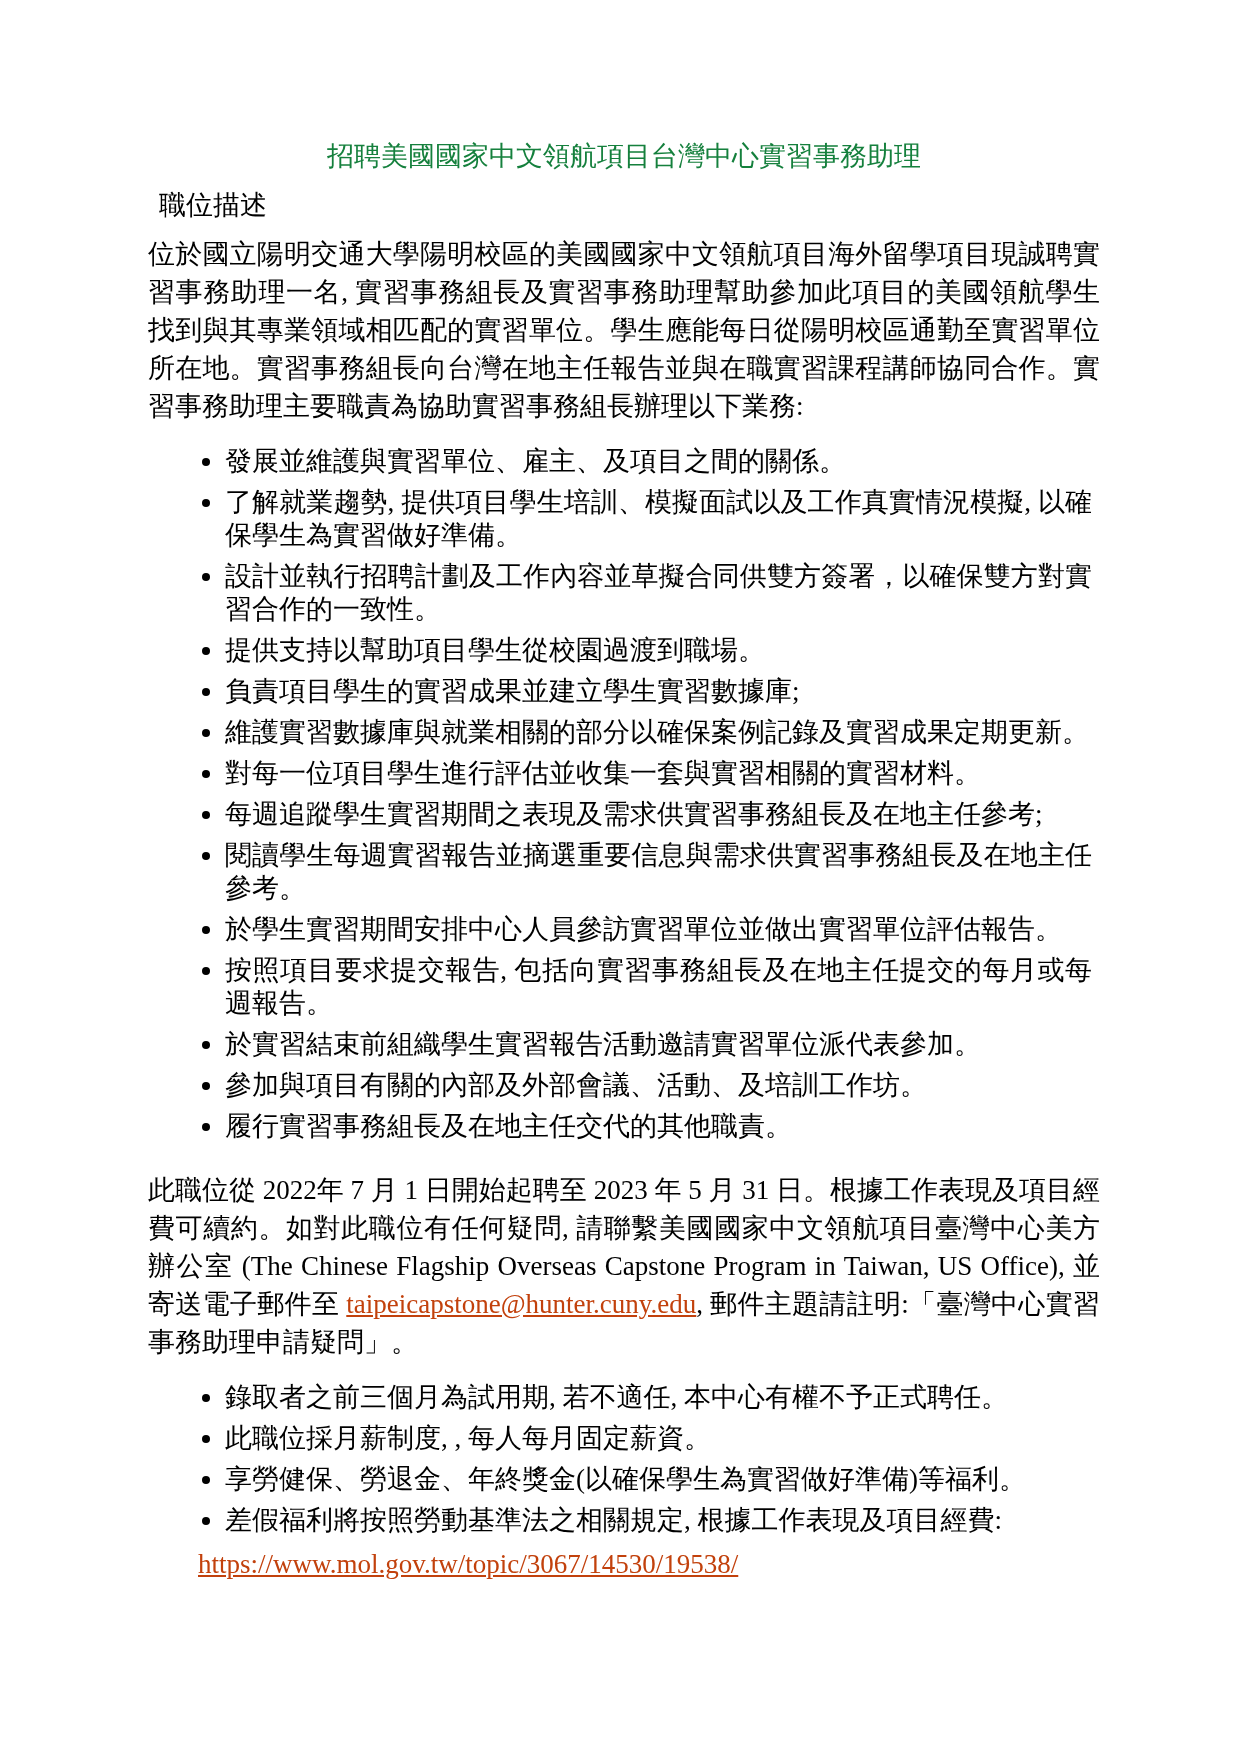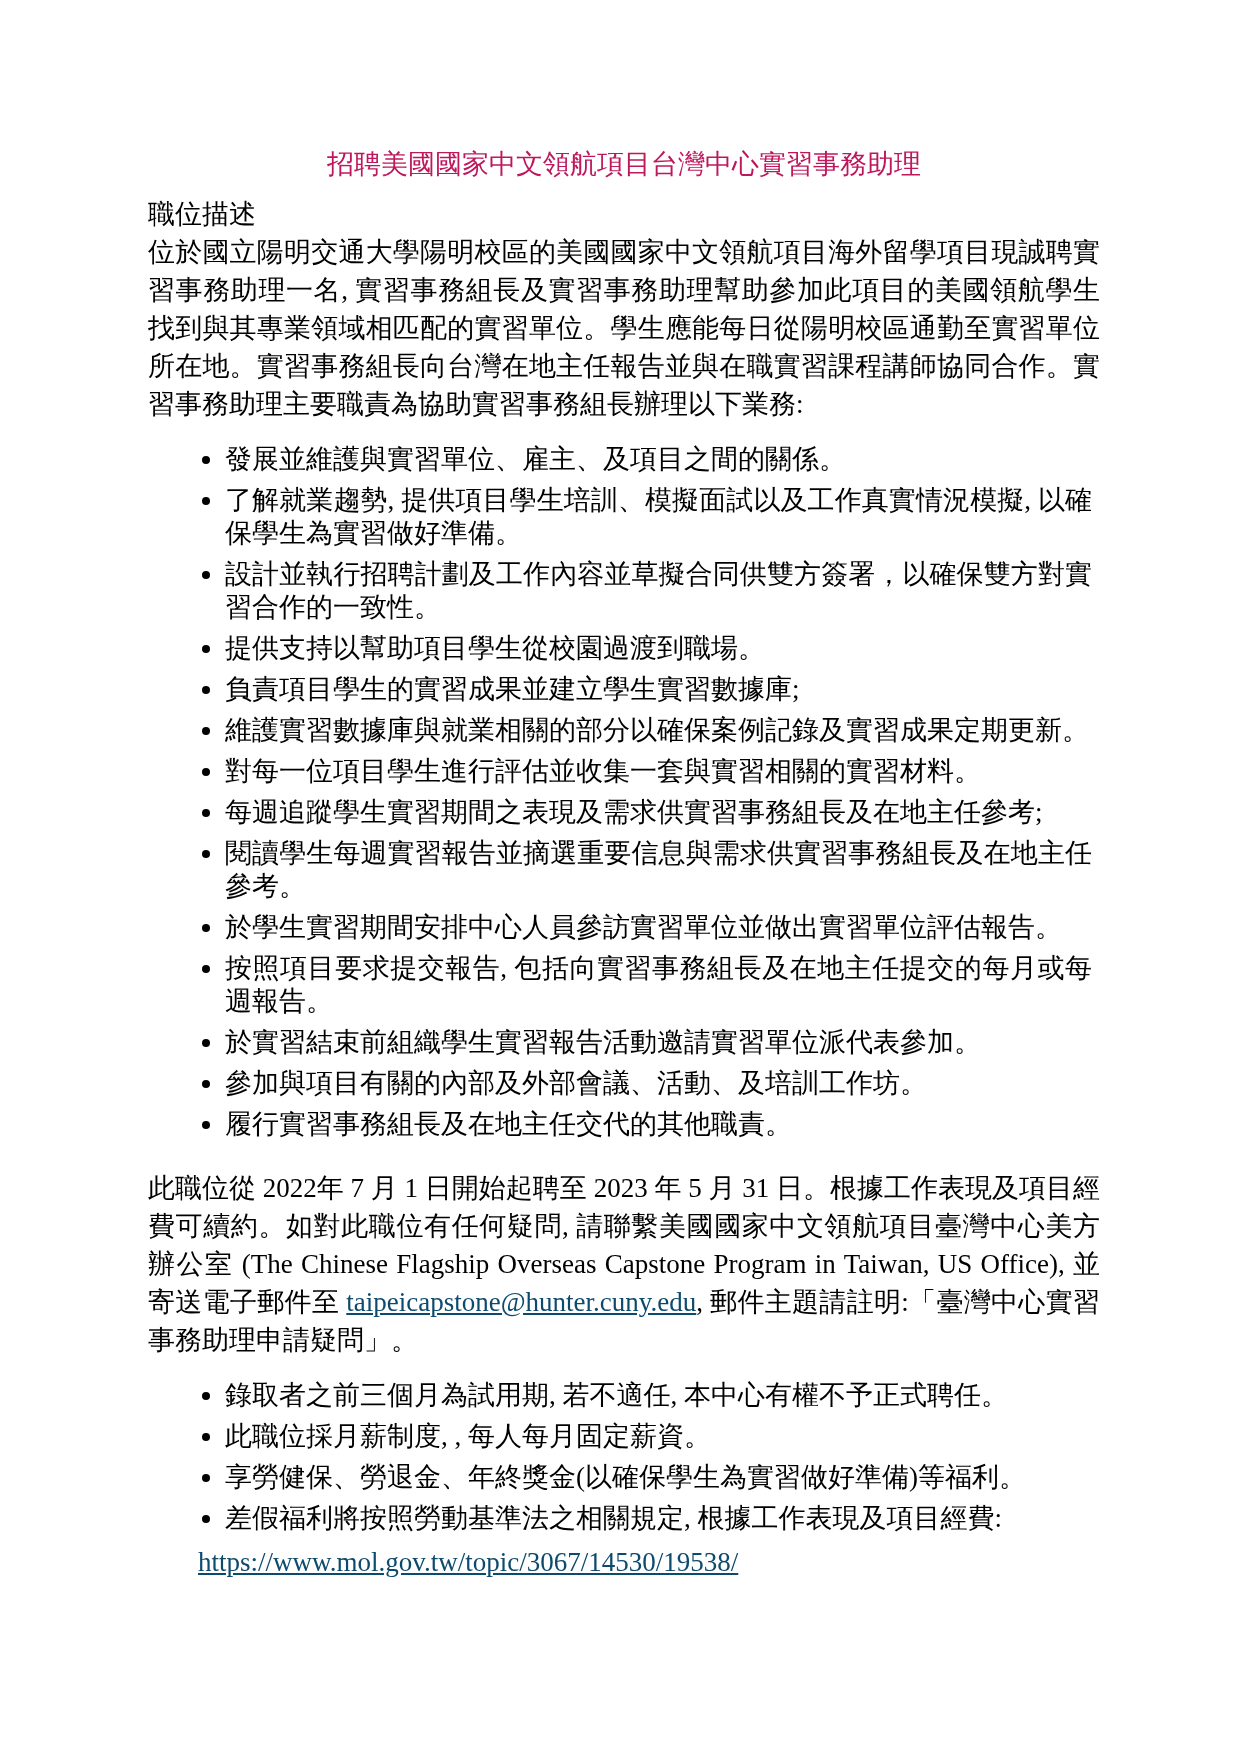--- a/index.html
+++ b/index.html
@@ -7,43 +7,43 @@
     position:relative;
     width:1242px;height:1755px;
     background:#ffffff;
     box-sizing:border-box;
     padding:133px 142px 0 148px;
     font-family:"Liberation Serif","DejaVu Serif",serif;
     font-size:27px;color:#000000;
     overflow:hidden;
   }
   .title{
-    margin:12px;font-size:27px;font-weight:normal;
-    line-height:38px;text-align:center;color:#be185d;
+    margin:4px;font-size:27px;font-weight:normal;
+    line-height:38px;text-align:center;color:#15803d;
   }
   h2.heading{
-    font-size:27px;font-weight:normal;line-height:38px;margin:0;
+    font-size:27px;font-weight:normal;line-height:38px;margin:11px;
   }
   .heading-job{margin-top:32px;}
   .heading-term{margin-top:26px;}
   .heading-benefits{margin-top:29px;}
   .para{
     margin:0;line-height:38px;text-align:justify;
   }
   .para-intro{}
   .para-term{margin-top:28px;}
   ul.bullet-list{
     margin:20px 0 0 0;
     padding:0 0 0 69px;
     line-height:33px;
     text-align:justify;
     list-style:disc outside;
   }
   ul.bullet-list li{margin:8px;padding:0;}
-  a.doc-link{color:#0c4a6e;text-decoration:underline;cursor:pointer;}
+  a.doc-link{color:#c2410c;text-decoration:underline;cursor:pointer;}
   .link-line{margin:4px 0 0 50px;line-height:38px;text-align:left;}
 </style>
 </head>
 <body>
 
 <div class="page">
 
   <h1 class="title">招聘美國國家中文領航項目台灣中心實習事務助理</h1>
 
   <h2 class="heading heading-job">職位描述</h2>

